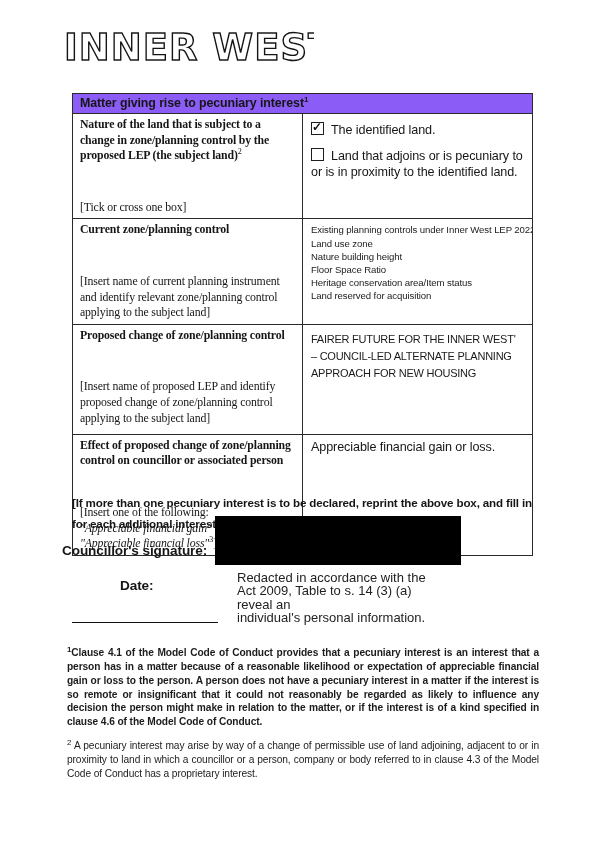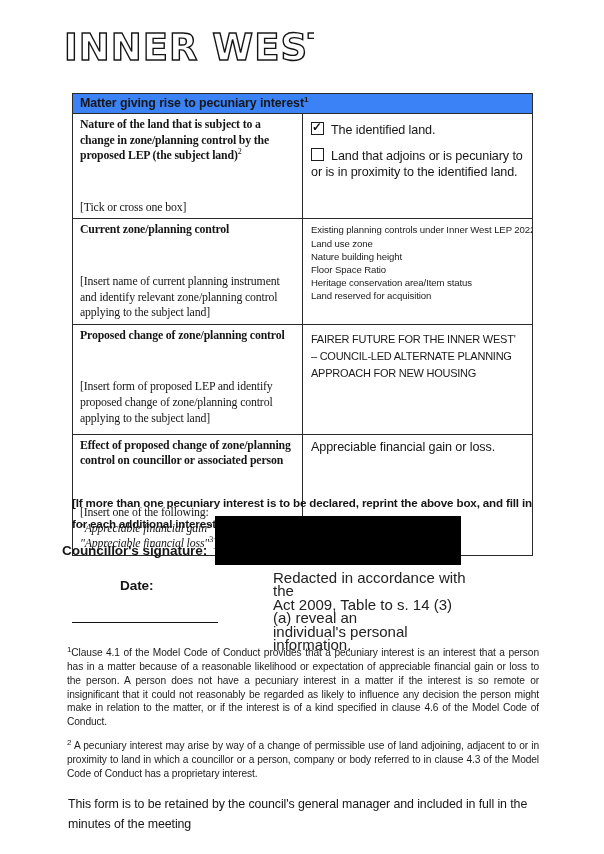--- a/index.html
+++ b/index.html
@@ -5,21 +5,21 @@
   html,body{margin:0;padding:0;background:#ffffff;}
   .page{position:relative;width:604px;height:854px;background:#fff;
         font-family:"DejaVu Sans","Liberation Sans",sans-serif;color:#161616;overflow:hidden;}
 
   
   .logo{position:absolute;left:64px;top:24px;}
 
   
   table.form{position:absolute;left:72px;top:93px;width:461px;border-collapse:collapse;table-layout:fixed;}
   table.form td,table.form th{border:1px solid #2a2a2a;vertical-align:top;overflow:hidden;}
-  th.hdr{background:#3b82f6;font-size:12.4px;font-weight:700;text-align:left;padding:2px 7px 3px;height:14px;
+  th.hdr{background:#8b5cf6;font-size:12.4px;font-weight:700;text-align:left;padding:2px 7px 3px;height:14px;
          font-family:"Liberation Sans",sans-serif;letter-spacing:-.1px;}
   td.lc{width:211px;padding:3px 9px 3px 7px;font-size:11.8px;line-height:15.6px;
         font-family:Liberation Serif, serif;letter-spacing:-.15px;}
   td.lc .title{font-weight:700;}
   td.lc .instr{font-weight:400;margin-top:36px;}
   td.rc{width:250px;padding:4px 8px;font-family:"Liberation Sans",sans-serif;}
   tr.r1 td{height:84px;} tr.r2 td{height:90px;} tr.r3 td{height:101px;} tr.r4 td{height:100px;}
   sup{font-size:8px;line-height:0;}
 
   
@@ -41,27 +41,27 @@
   .reprint{position:absolute;left:72px;top:492px;width:472px;font-size:11.6px;font-weight:700;
            line-height:21px;letter-spacing:-.15px;font-family:"Liberation Sans",sans-serif;}
 
   .redact-box{position:absolute;left:215px;top:516px;width:246px;height:49px;background:#000;}
   .sig-label{position:absolute;left:62px;top:543px;font-size:13.6px;font-weight:700;letter-spacing:-.1px;
              font-family:"Liberation Sans",sans-serif;}
   .date-row{position:absolute;left:72px;top:578px;display:flex;align-items:flex-start;gap:10px;
             font-family:"Liberation Sans",sans-serif;margin-left:48px;}
   .date-label{font-size:13.6px;font-weight:700;letter-spacing:-.1px;}
   .date-value{font-size:19px;letter-spacing:.2px;color:#1c1c1c;}
-  .redact-note{position:absolute;left:237px;top:571px;width:200px;font-size:15px;line-height:13.4px;
-               color:#222;font-family:"Liberation Sans",sans-serif;margin-left:36px;}
+  .redact-note{position:absolute;left:237px;top:571px;width:200px;font-size:13px;line-height:13.4px;
+               color:#222;font-family:"Liberation Sans",sans-serif;}
   .fn-sep{position:absolute;left:72px;top:622px;width:146px;height:1px;background:#111;}
 
   .footnote{position:absolute;left:67px;width:472px;font-size:10.2px;line-height:13.8px;
             text-align:justify;letter-spacing:-.1px;color:#1c1c1c;font-family:"Liberation Sans",sans-serif;}
-  .fn1{top:636px;} .fn2{top:729px;}
+  .fn1{top:636px;font-weight:bold;} .fn2{top:729px;}
   .retention{position:absolute;left:68px;top:794px;width:470px;font-size:12.4px;line-height:20px;
              letter-spacing:-.1px;font-family:"Liberation Sans",sans-serif;}
 </style>
 </head>
 <body>
 
 <div class="page">
 
   <div class="logo">
     <svg width="250" height="46" viewBox="0 0 250 46">
@@ -99,21 +99,21 @@
           <div>Floor Space Ratio</div>
           <div>Heritage conservation area/Item status</div>
           <div>Land reserved for acquisition</div>
         </div>
       </td>
     </tr>
 
     <tr class="r3">
       <td class="lc">
         <div class="title">Proposed change of zone/planning control</div>
-        <div class="instr">[Insert form of proposed LEP and identify proposed change of zone/planning control applying to the subject land]</div>
+        <div class="instr">[Insert name of proposed LEP and identify proposed change of zone/planning control applying to the subject land]</div>
       </td>
       <td class="rc">
         <div class="caps">
           <div>FAIRER FUTURE FOR THE INNER WEST'</div>
           <div>– COUNCIL-LED ALTERNATE PLANNING</div>
           <div>APPROACH FOR NEW HOUSING</div>
         </div>
       </td>
     </tr>
 
@@ -147,15 +147,14 @@
     <div>Act 2009, Table to s. 14 (3) (a) reveal an</div>
     <div>individual's personal information.</div>
   </div>
 
   <div class="fn-sep"></div>
 
   <p class="footnote fn1"><sup>1</sup><span>Clause 4.1 of the Model Code of Conduct provides that a pecuniary interest is an interest that a person has in a matter because of a reasonable likelihood or expectation of appreciable financial gain or loss to the person. A person does not have a pecuniary interest in a matter if the interest is so remote or insignificant that it could not reasonably be regarded as likely to influence any decision the person might make in relation to the matter, or if the interest is of a kind specified in clause 4.6 of the Model Code of Conduct.</span></p>
 
   <p class="footnote fn2"><sup>2</sup><span> A pecuniary interest may arise by way of a change of permissible use of land adjoining, adjacent to or in proximity to land in which a councillor or a person, company or body referred to in clause 4.3 of the Model Code of Conduct has a proprietary interest.</span></p>
 
-  <div class="retention">This form is to be retained by the council's general manager and included in full in the minutes of the meeting</div>
 
 </div>
 
 </body></html>

